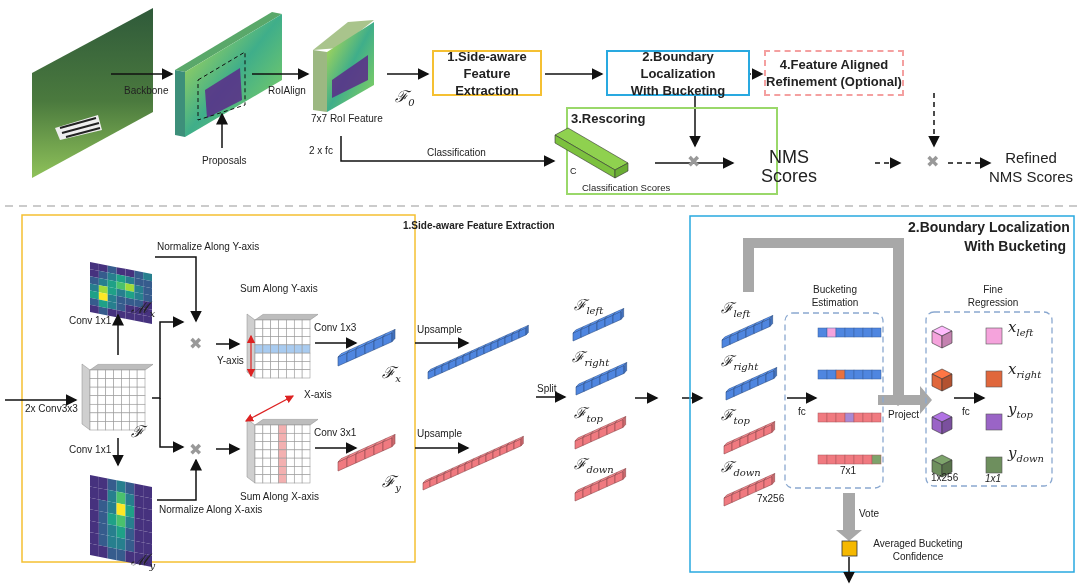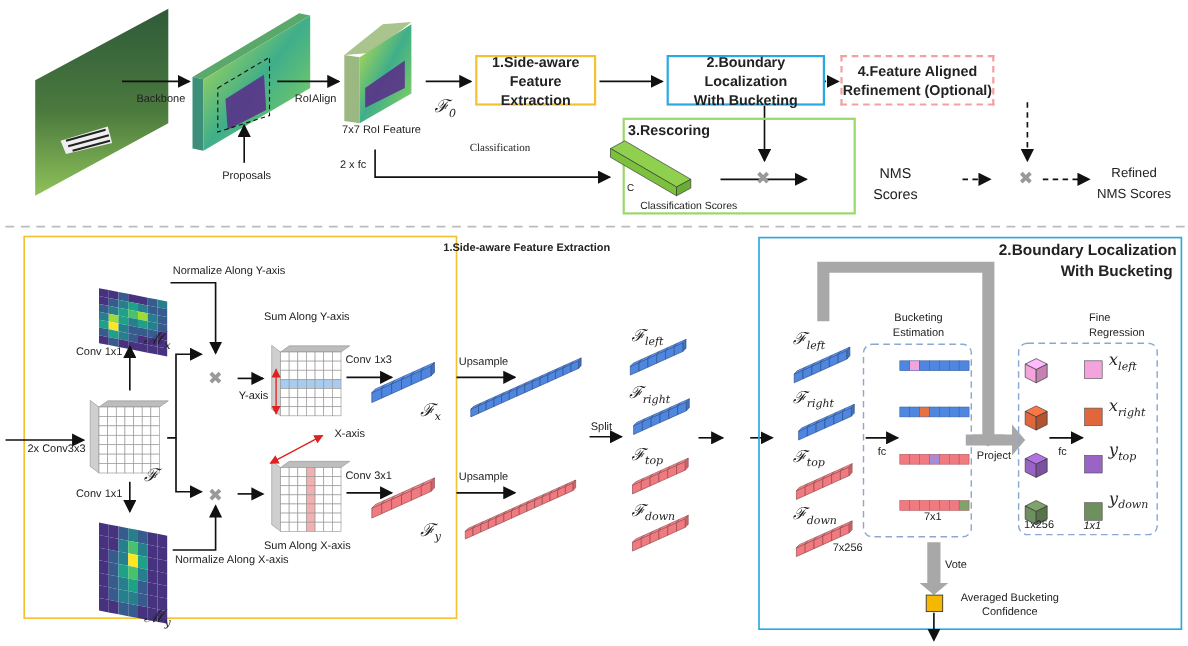--- a/index.html
+++ b/index.html
@@ -660,21 +660,21 @@
       <rect x="986" y="457" width="16" height="16" fill="#6e8f5e" stroke="#555" stroke-width="0.6"></rect>
     </g>
 </svg>
 
 <div class="lbl" style="left:124px;top:85px;">Backbone</div>
 <div class="lbl" style="left:202px;top:155px;">Proposals</div>
 <div class="lbl" style="left:268px;top:85px;">RoIAlign</div>
 <div class="lbl math" style="left:353px;top:85px;font-size:16px;margin-left:42px;"><span>ℱ</span><sub style="font-size:10px;">0</sub></div>
 <div class="lbl" style="left:311px;top:113px;">7x7 RoI Feature</div>
 <div class="lbl" style="left:309px;top:145px;">2 x fc</div>
-<div class="lbl" style="left:427px;top:129px;font-family:Liberation Serif, serif;">Classification</div>
+<div class="lbl" style="left:427px;top:147px;">Classification</div>
 
 <div class="box" style="left:432px;top:50px;width:110px;height:46px;border:2px solid #f5c032;">
   <div>
       <div>1.Side-aware</div>
       <div>Feature Extraction</div>
     </div>
 </div>
 <div class="box" style="left:606px;top:50px;width:144px;height:46px;border:2px solid #29a9e0;">
   <div>
       <div>2.Boundary Localization</div>
@@ -683,25 +683,25 @@
 </div>
 <div class="box" style="left:764px;top:50px;width:140px;height:46px;border:2px dashed #f4a0a0;">
   <div>
       <div>4.Feature Aligned</div>
       <div>Refinement (Optional)</div>
     </div>
 </div>
 <div class="lbl bold" style="left:571px;top:111px;font-size:13px;">3.Rescoring</div>
 <div class="lbl" style="left:570px;top:166px;font-size:9px;">C</div>
 <div class="lbl" style="left:582px;top:182px;font-size:9.5px;">Classification Scores</div>
-<div class="lbl" style="left:769px;top:148px;font-size:13px;text-align:center;width:90px;line-height:19px;">
+<div class="lbl" style="left:744px;top:148px;font-size:18px;text-align:center;width:90px;line-height:19px;">
     <div>NMS</div>
     <div>Scores</div>
   </div>
-<div class="lbl" style="left:986px;top:148px;font-size:12px;text-align:center;width:90px;line-height:19px;">
+<div class="lbl" style="left:986px;top:148px;font-size:15px;text-align:center;width:90px;line-height:19px;">
     <div>Refined</div>
     <div>NMS Scores</div>
   </div>
 
 <div class="lbl bold" style="left:403px;top:220px;font-size:10px;">1.Side-aware Feature Extraction</div>
 <div class="lbl" style="left:25px;top:403px;">2x Conv3x3</div>
 <div class="lbl" style="left:69px;top:315px;">Conv 1x1</div>
 <div class="lbl" style="left:69px;top:444px;">Conv 1x1</div>
 <div class="lbl math" style="left:131px;top:296px;font-size:16px;"><span>ℳ</span><sub style="font-size:10px;">x</sub></div>
 <div class="lbl math" style="left:131px;top:548px;font-size:16px;"><span>ℳ</span><sub style="font-size:10px;">y</sub></div>
@@ -733,21 +733,21 @@
 <div class="lbl math" style="left:721px;top:404px;font-size:15px;"><span>ℱ</span><sub style="font-size:10px;">top</sub></div>
 <div class="lbl math" style="left:721px;top:456px;font-size:15px;"><span>ℱ</span><sub style="font-size:10px;">down</sub></div>
 <div class="lbl" style="left:757px;top:493px;">7x256</div>
 <div class="lbl" style="left:800px;top:283px;text-align:center;width:70px;line-height:13px;">
     <div>Bucketing</div>
     <div>Estimation</div>
   </div>
 <div class="lbl" style="left:798px;top:406px;">fc</div>
 <div class="lbl" style="left:840px;top:465px;">7x1</div>
 <div class="lbl" style="left:888px;top:409px;">Project</div>
-<div class="lbl" style="left:990px;top:283px;text-align:left;width:70px;line-height:13px;">
+<div class="lbl" style="left:958px;top:283px;text-align:center;width:70px;line-height:13px;">
     <div>Fine</div>
     <div>Regression</div>
   </div>
 <div class="lbl" style="left:962px;top:406px;">fc</div>
 <div class="lbl" style="left:931px;top:472px;">1x256</div>
 <div class="lbl" style="left:985px;top:473px;font-style:italic;">1x1</div>
 <div class="lbl math" style="left:1008px;top:318px;font-size:15px;"><span>x</span><sub style="font-size:10px;">left</sub></div>
 <div class="lbl math" style="left:1008px;top:360px;font-size:15px;"><span>x</span><sub style="font-size:10px;">right</sub></div>
 <div class="lbl math" style="left:1008px;top:400px;font-size:15px;"><span>y</span><sub style="font-size:10px;">top</sub></div>
 <div class="lbl math" style="left:1008px;top:444px;font-size:15px;"><span>y</span><sub style="font-size:10px;">down</sub></div>

